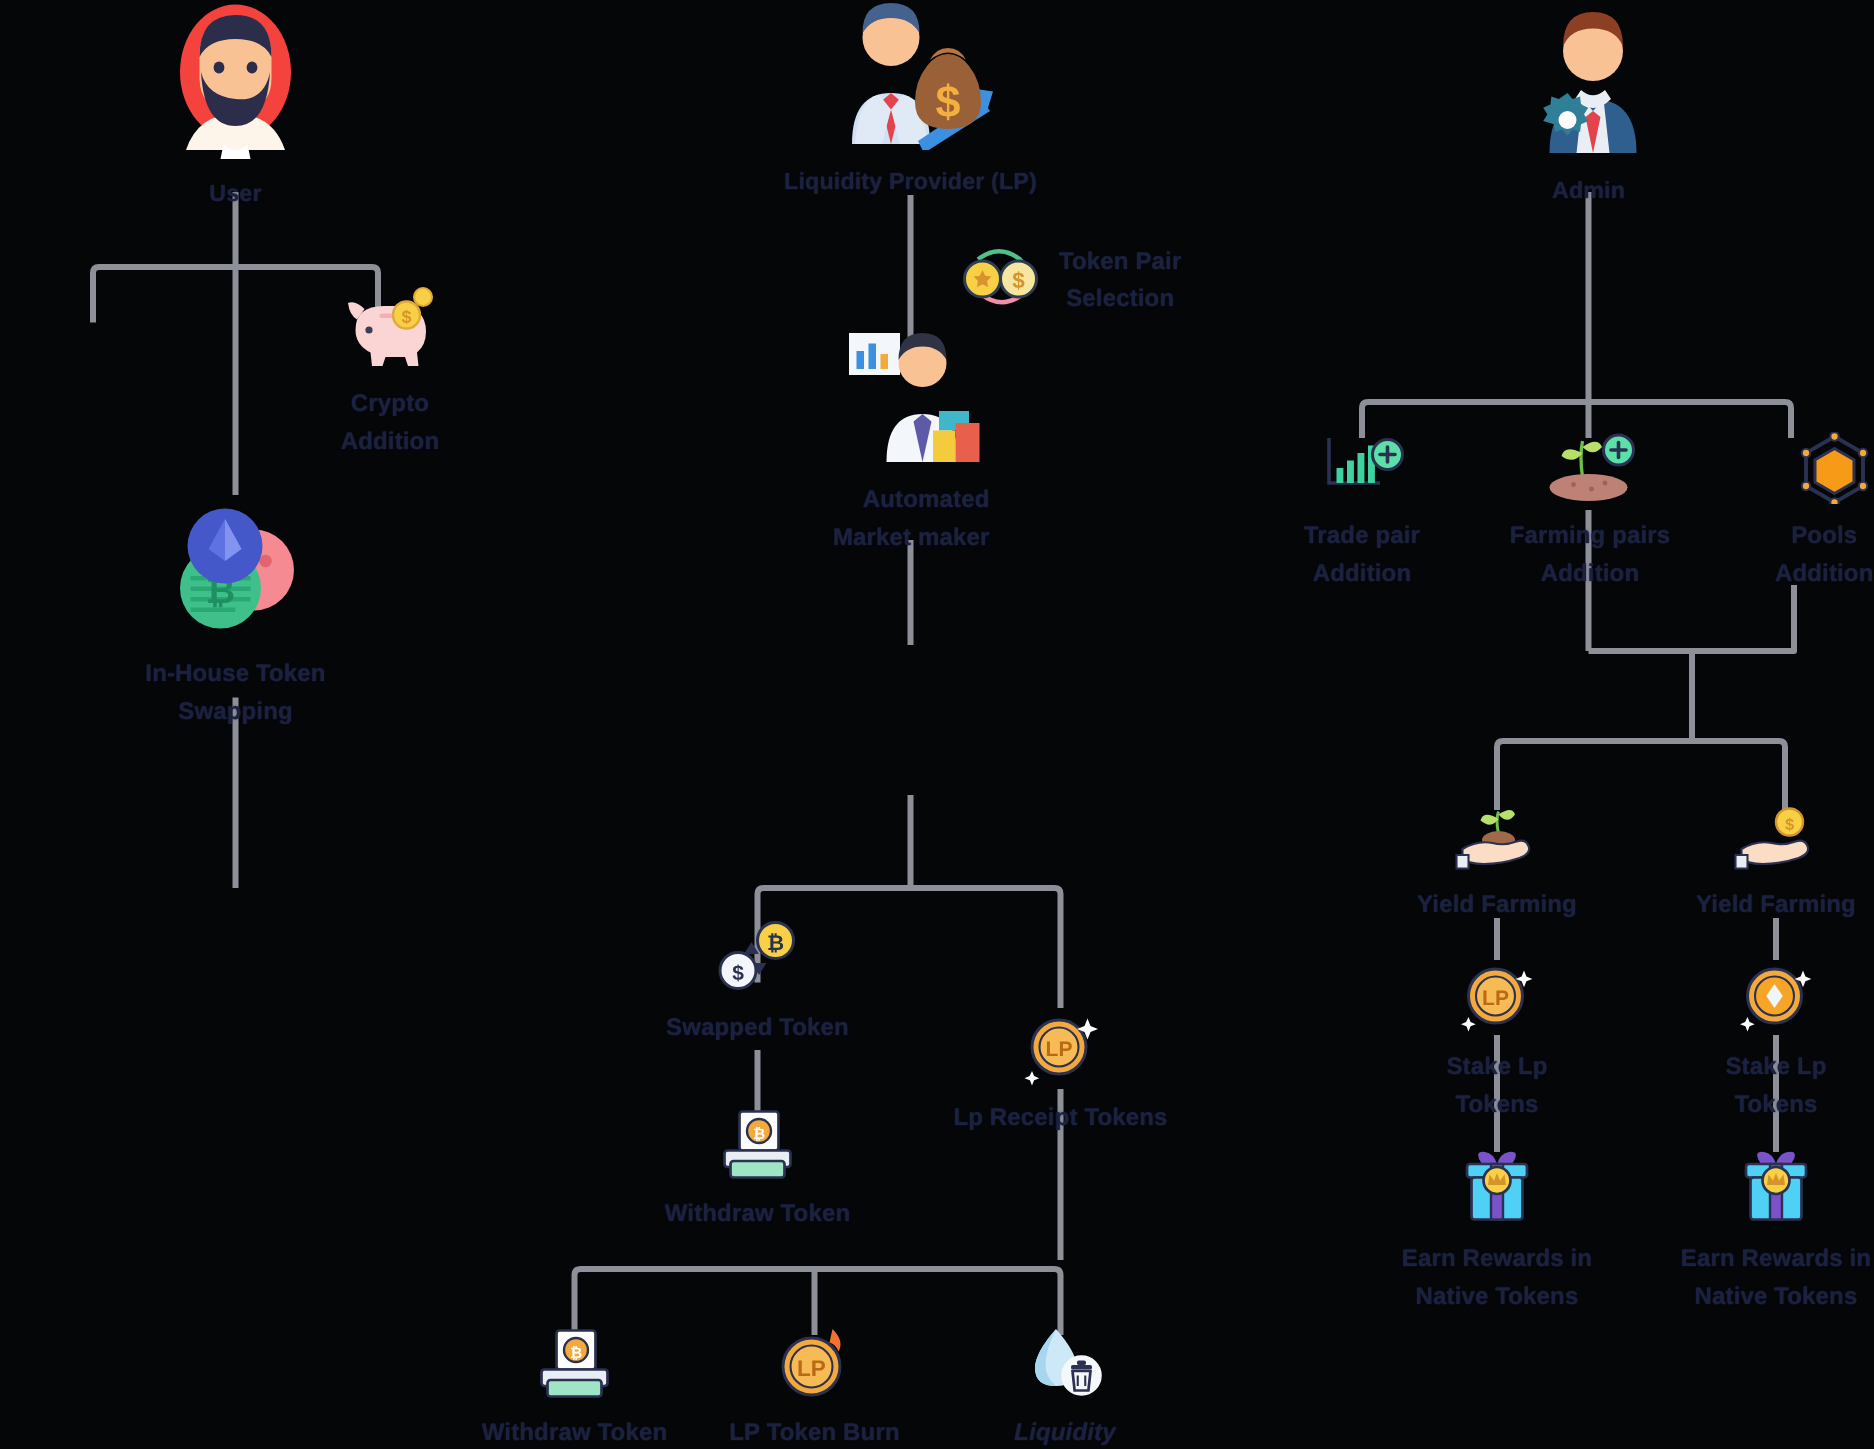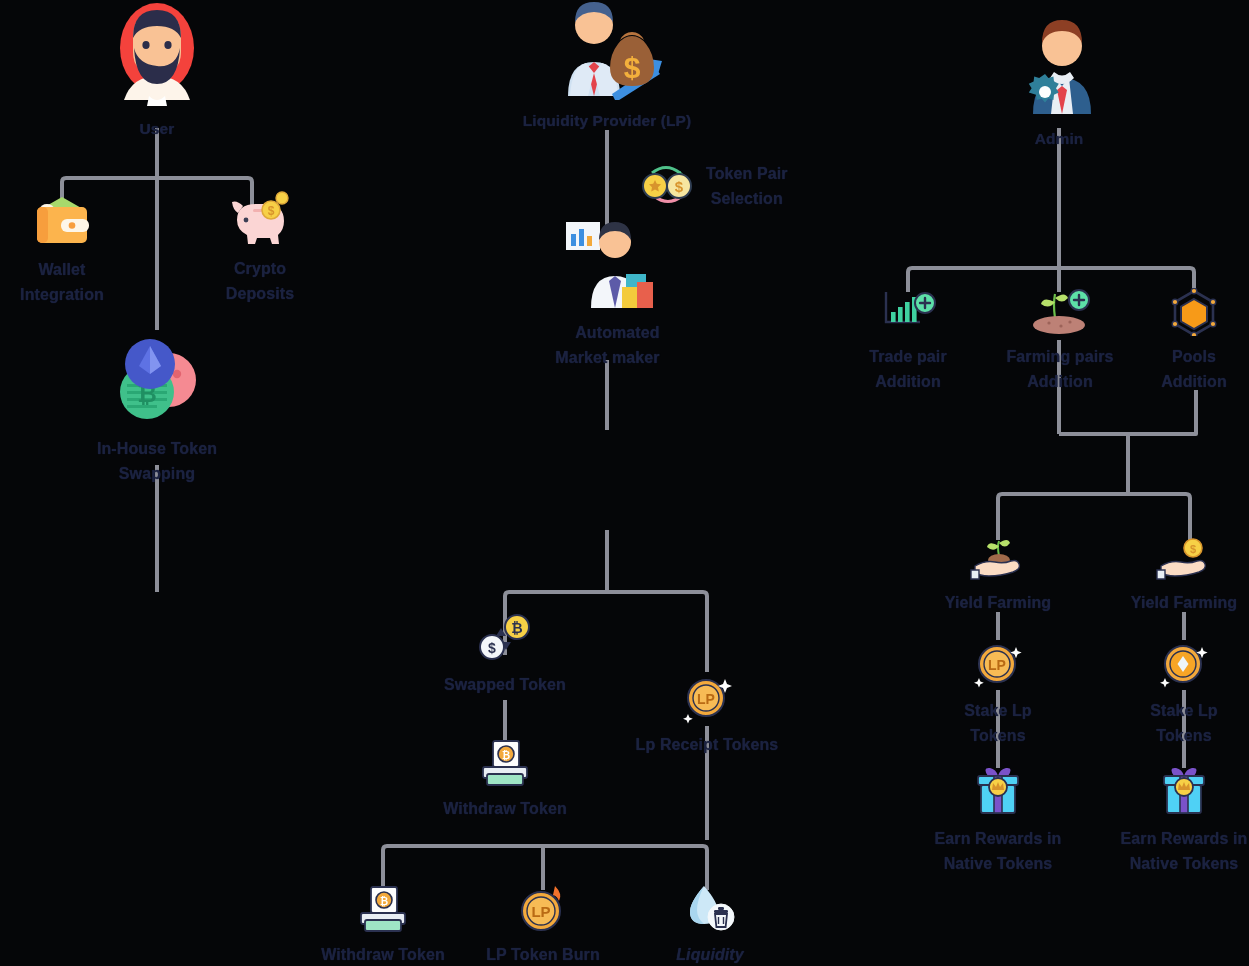--- a/index.html
+++ b/index.html
@@ -73,49 +73,35 @@
         <path d="M36 38 q0-28 24-28 t24 28 q-6-12-24-12 t-24 12z" fill="#2b2d4a"></path>
         <path d="M37 48 q2 36 23 36 t23-36 q-4 20-23 18 t-23-18z" fill="#2b2d4a"></path>
         <ellipse cx="49" cy="45" rx="3.6" ry="4" fill="#2b2d4a"></ellipse>
         <ellipse cx="71" cy="45" rx="3.6" ry="4" fill="#2b2d4a"></ellipse>
         <path d="M52 96 q8 8 16 0 l2 10 h-20z" fill="#fff"></path>
       </svg>
     </span>
     <span class="label lg">User</span>
   </div>
 
-  <div class="node" style="left:2px;top:193px;width:120px;">
-    <span class="icon">
-      <svg width="62" height="56" viewBox="0 0 62 56" xmlns="http://www.w3.org/2000/svg">
-        <path d="M10 16 L31 4 L52 16z" fill="#a7d96c"></path>
-        <ellipse cx="16" cy="16" rx="7" ry="5" fill="#fdf6e8"></ellipse>
-        <rect x="6" y="14" width="50" height="36" rx="5" fill="#fcb44d"></rect>
-        <rect x="6" y="14" width="11" height="36" rx="5" fill="#f79e3d"></rect>
-        <rect x="30" y="26" width="28" height="13" rx="6" fill="#fdf6e8"></rect>
-        <circle cx="41" cy="32.5" r="3.3" fill="#f79e3d"></circle>
-      </svg>
-    </span>
-    <span class="label">Wallet
-Integration</span>
-  </div>
 
   <div class="node" style="left:200px;top:190px;width:120px;">
     <span class="icon">
       <svg width="62" height="58" viewBox="0 0 62 58" xmlns="http://www.w3.org/2000/svg">
         <path d="M8 30 q0-16 19-16 h8 q20 0 20 17 q0 9-6 14 l1 9 h-7 l-2-6 h-13 l-2 6 h-7 l-1-9 q-10-5-10-15z" fill="#fbd5d4"></path>
         <path d="M14 16 q-6-6-11-4 q1 8 6 11z" fill="#fbd5d4"></path>
         <circle cx="17" cy="30" r="2.4" fill="#3b3f55"></circle>
         <rect x="24" y="19" width="11" height="3" rx="1.5" fill="#f2b1b0"></rect>
         <circle cx="42" cy="20" r="9" fill="#f7d046" stroke="#e0a93a" stroke-width="1.6"></circle>
         <text x="42" y="25" font-size="12" font-weight="bold" fill="#d8942c" text-anchor="middle" font-family="Liberation Sans, sans-serif">$</text>
         <circle cx="53" cy="8" r="6" fill="#f7d046" stroke="#e0a93a" stroke-width="1.4"></circle>
       </svg>
     </span>
     <span class="label">Crypto
-Deposits</span>
+Addition</span>
   </div>
 
   <div class="node" style="left:82px;top:328px;width:150px;">
     <span class="icon">
       <svg width="100" height="100" viewBox="0 0 100 100" xmlns="http://www.w3.org/2000/svg">
         <ellipse cx="62" cy="52" rx="27" ry="27" fill="#f58a92"></ellipse>
         <circle cx="56" cy="43" r="4.2" fill="#e2646f"></circle>
         <circle cx="70" cy="46" r="4.2" fill="#e2646f"></circle>
         <circle cx="62" cy="60" r="4.2" fill="#e2646f"></circle>
         <ellipse cx="40" cy="64" rx="27" ry="27" fill="#3fc08a"></ellipse>
@@ -271,21 +257,21 @@
         <path d="M33 30 h12 l-1.4 13 h-9.2z" fill="none" stroke="#2b3150" stroke-width="1.8"></path>
         <g stroke="#2b3150" stroke-width="1.4">
             <line x1="36.5" y1="33" x2="36.5" y2="40"></line>
             <line x1="41.5" y1="33" x2="41.5" y2="40"></line>
           </g>
       </svg>
     </span>
     <span class="label">Liquidity Removed</span>
   </div>
 
-  <div class="node" style="left:999px;top:16px;width:120px;">
+  <div class="node" style="left:999px;top:4px;width:120px;">
     <span class="icon">
       <svg width="108" height="102" viewBox="0 0 108 102" xmlns="http://www.w3.org/2000/svg">
         <circle cx="57" cy="30" r="20" fill="#f9c295"></circle>
         <path d="M37 27 q0-23 20-23 t20 23 q-5-12-20-12 t-20 12z" fill="#8d3f24"></path>
         <path d="M28 98 q0-36 29-36 t29 36z" fill="#2e5f8e"></path>
         <path d="M45 62 q12 12 24 0 l-4-6 q-8 7-16 0z" fill="#e9eef4"></path>
         <path d="M50 62 l7 8 l7-8 l4 36 h-22z" fill="#e9eef4"></path>
         <path d="M57 70 l-5 4 l5 24 l5-24z" fill="#e3434b"></path>
         <g transform="translate(22,58)">
           <path d="M18 0 l3.4 4 l5-1.6 l.6 5.2 l4.8 2.2 l-2.8 4.4 l2.8 4.4 l-4.8 2.2 l-.6 5.2 l-5-1.6 l-3.4 4 l-3.4-4 l-5 1.6 l-.6-5.2 L1.8 18.6 l2.8-4.4 l-2.8-4.4 l4.8-2.2 l.6-5.2 l5 1.6z" fill="#2f7f99"></path>
@@ -333,21 +319,21 @@
         <g stroke="#2b3150" stroke-width="2.4" stroke-linecap="round">
           <line x1="50" y1="7" x2="50" y2="17"></line>
             <line x1="45" y1="12" x2="55" y2="12"></line>
         </g>
       </svg>
     </span>
     <span class="label">Farming pairs
 Addition</span>
   </div>
 
-  <div class="node" style="left:1139px;top:288px;width:110px;">
+  <div class="node" style="left:1139px;top:288px;width:110px;align-items:flex-end;">
     <span class="icon">
       <svg width="52" height="48" viewBox="0 0 52 48" xmlns="http://www.w3.org/2000/svg">
         <path d="M26 3 L45 14 V36 L26 47 L7 36 V14z" fill="none" stroke="#2b3150" stroke-width="2.6"></path>
         <path d="M26 11 L39 18.5 V33.5 L26 41 L13 33.5 V18.5z" fill="#f79a18" stroke="#2b3150" stroke-width="2"></path>
         <g fill="#f3a93c" stroke="#2b3150" stroke-width="1.4">
           <circle cx="26" cy="3" r="2.8"></circle>
             <circle cx="45" cy="14" r="2.8"></circle>
             <circle cx="45" cy="36" r="2.8"></circle>
           <circle cx="26" cy="47" r="2.8"></circle>
             <circle cx="7" cy="36" r="2.8"></circle>

